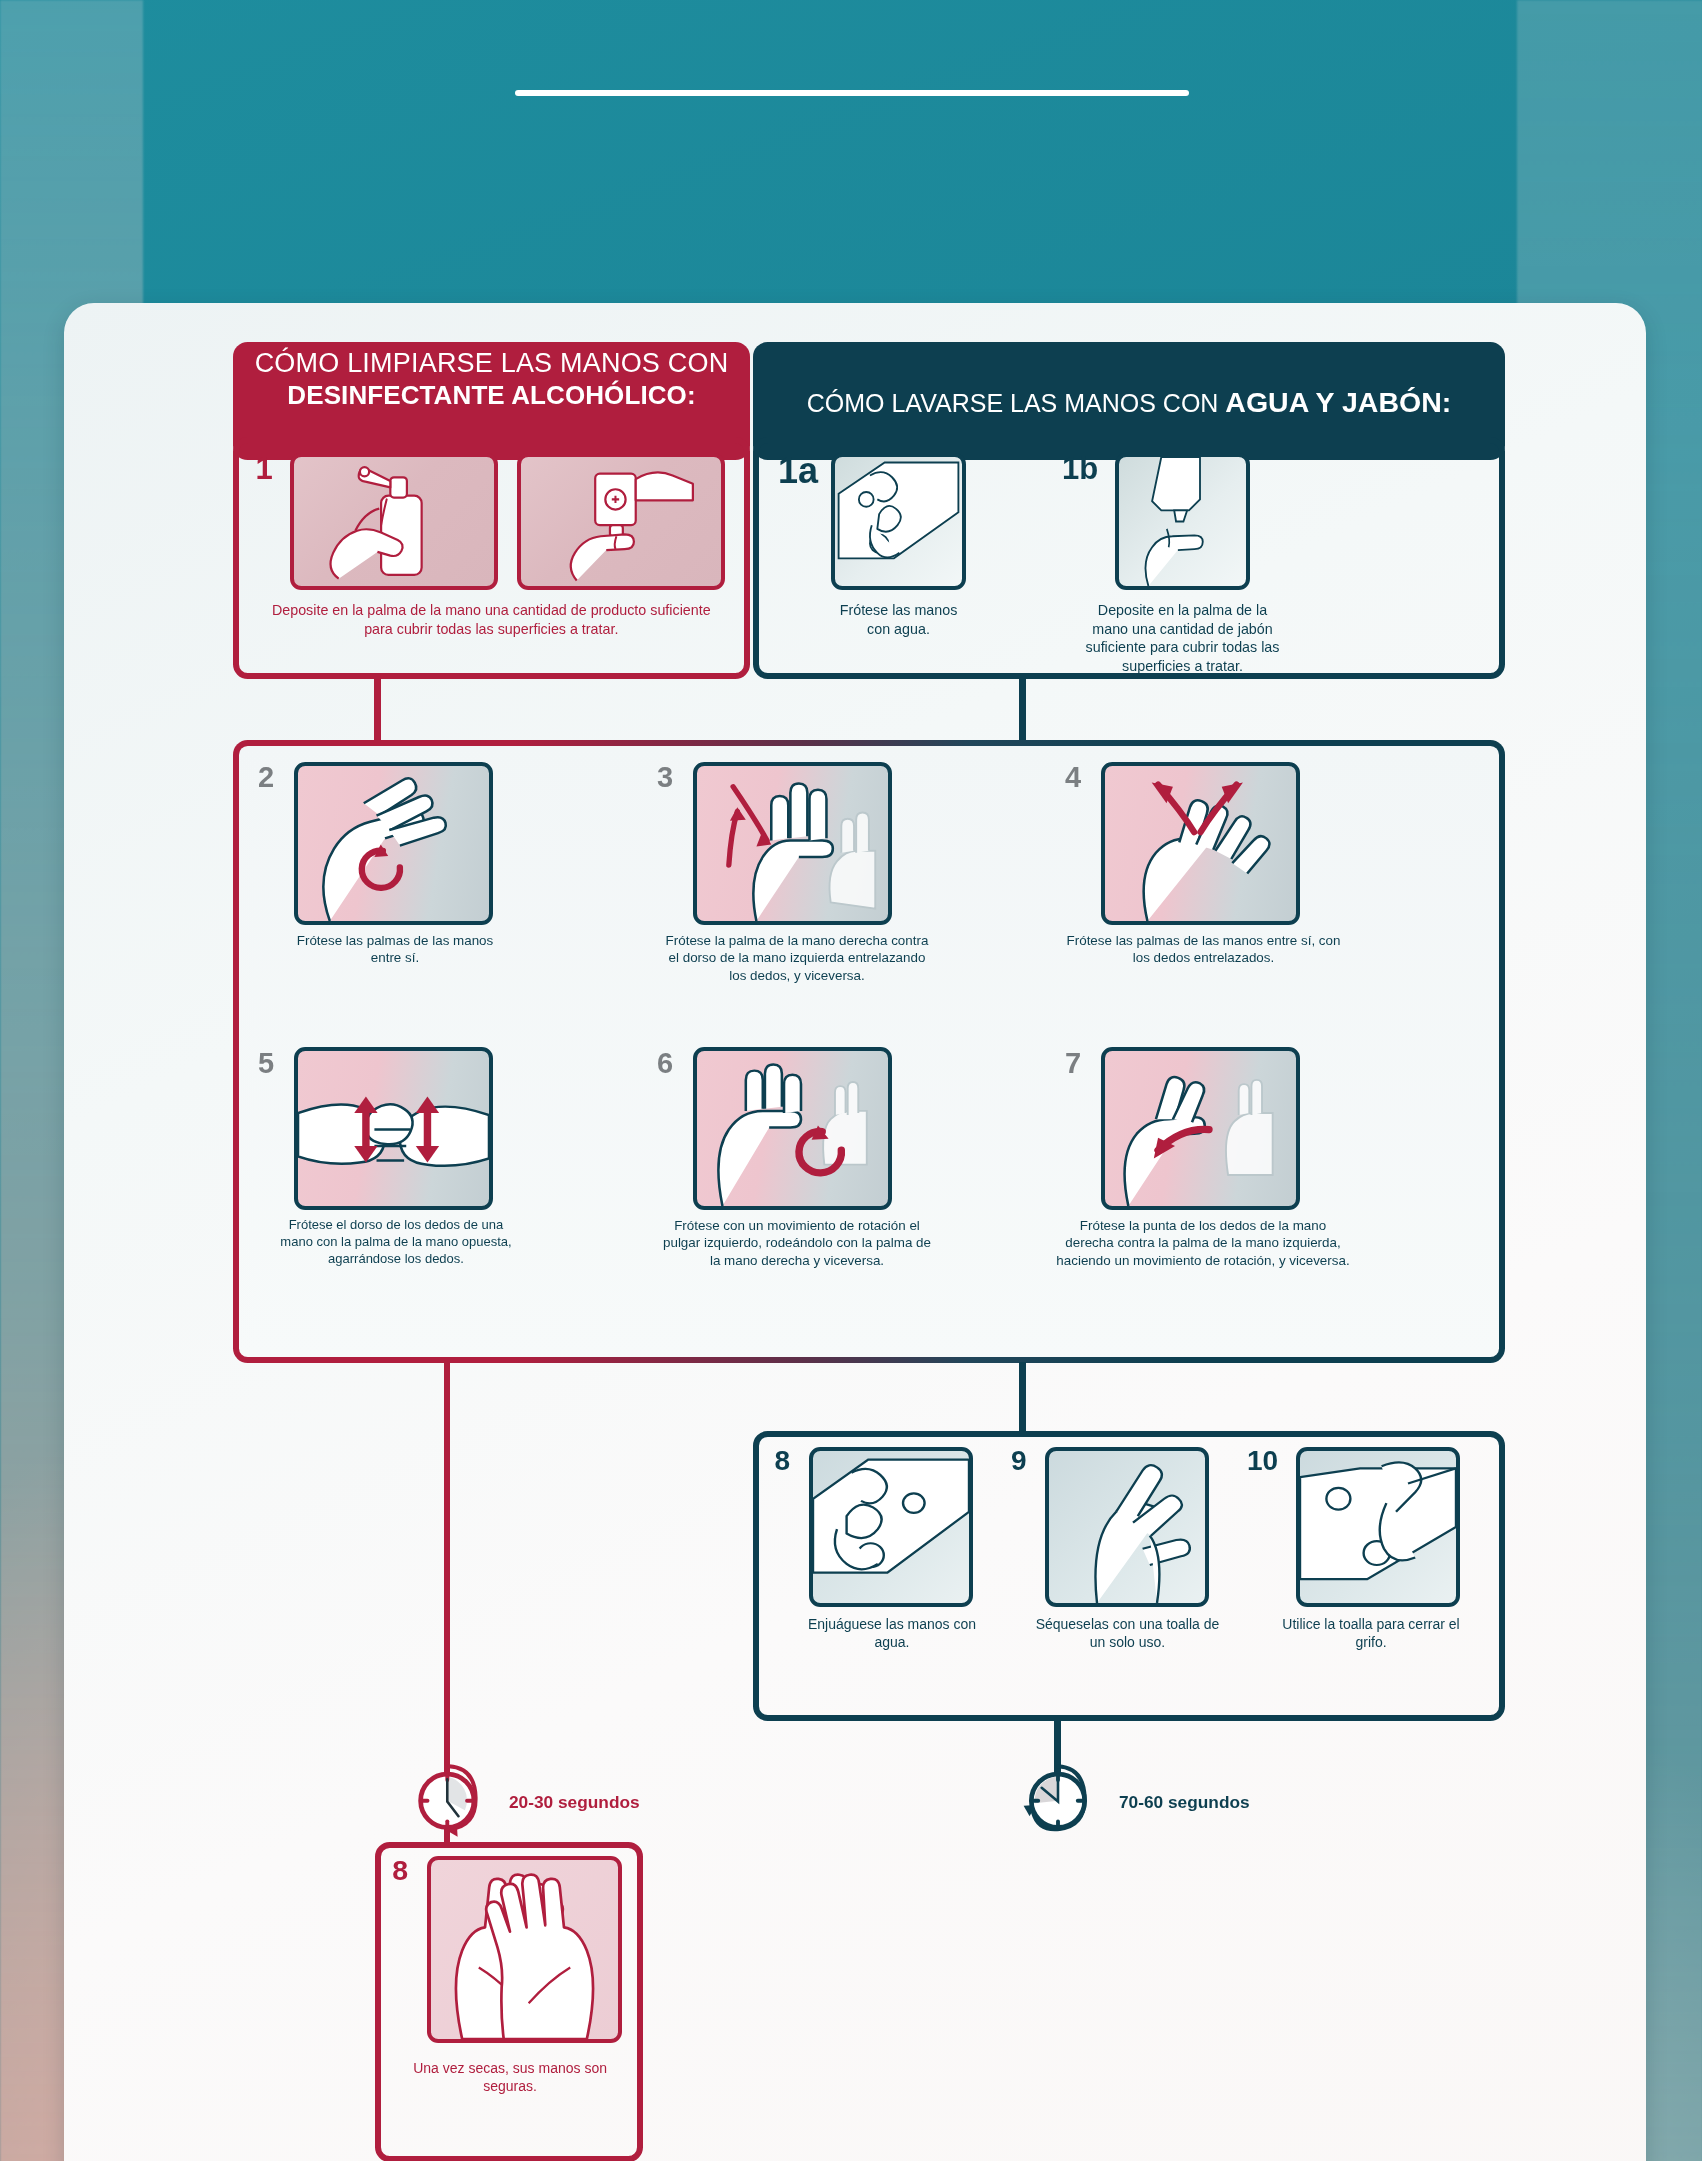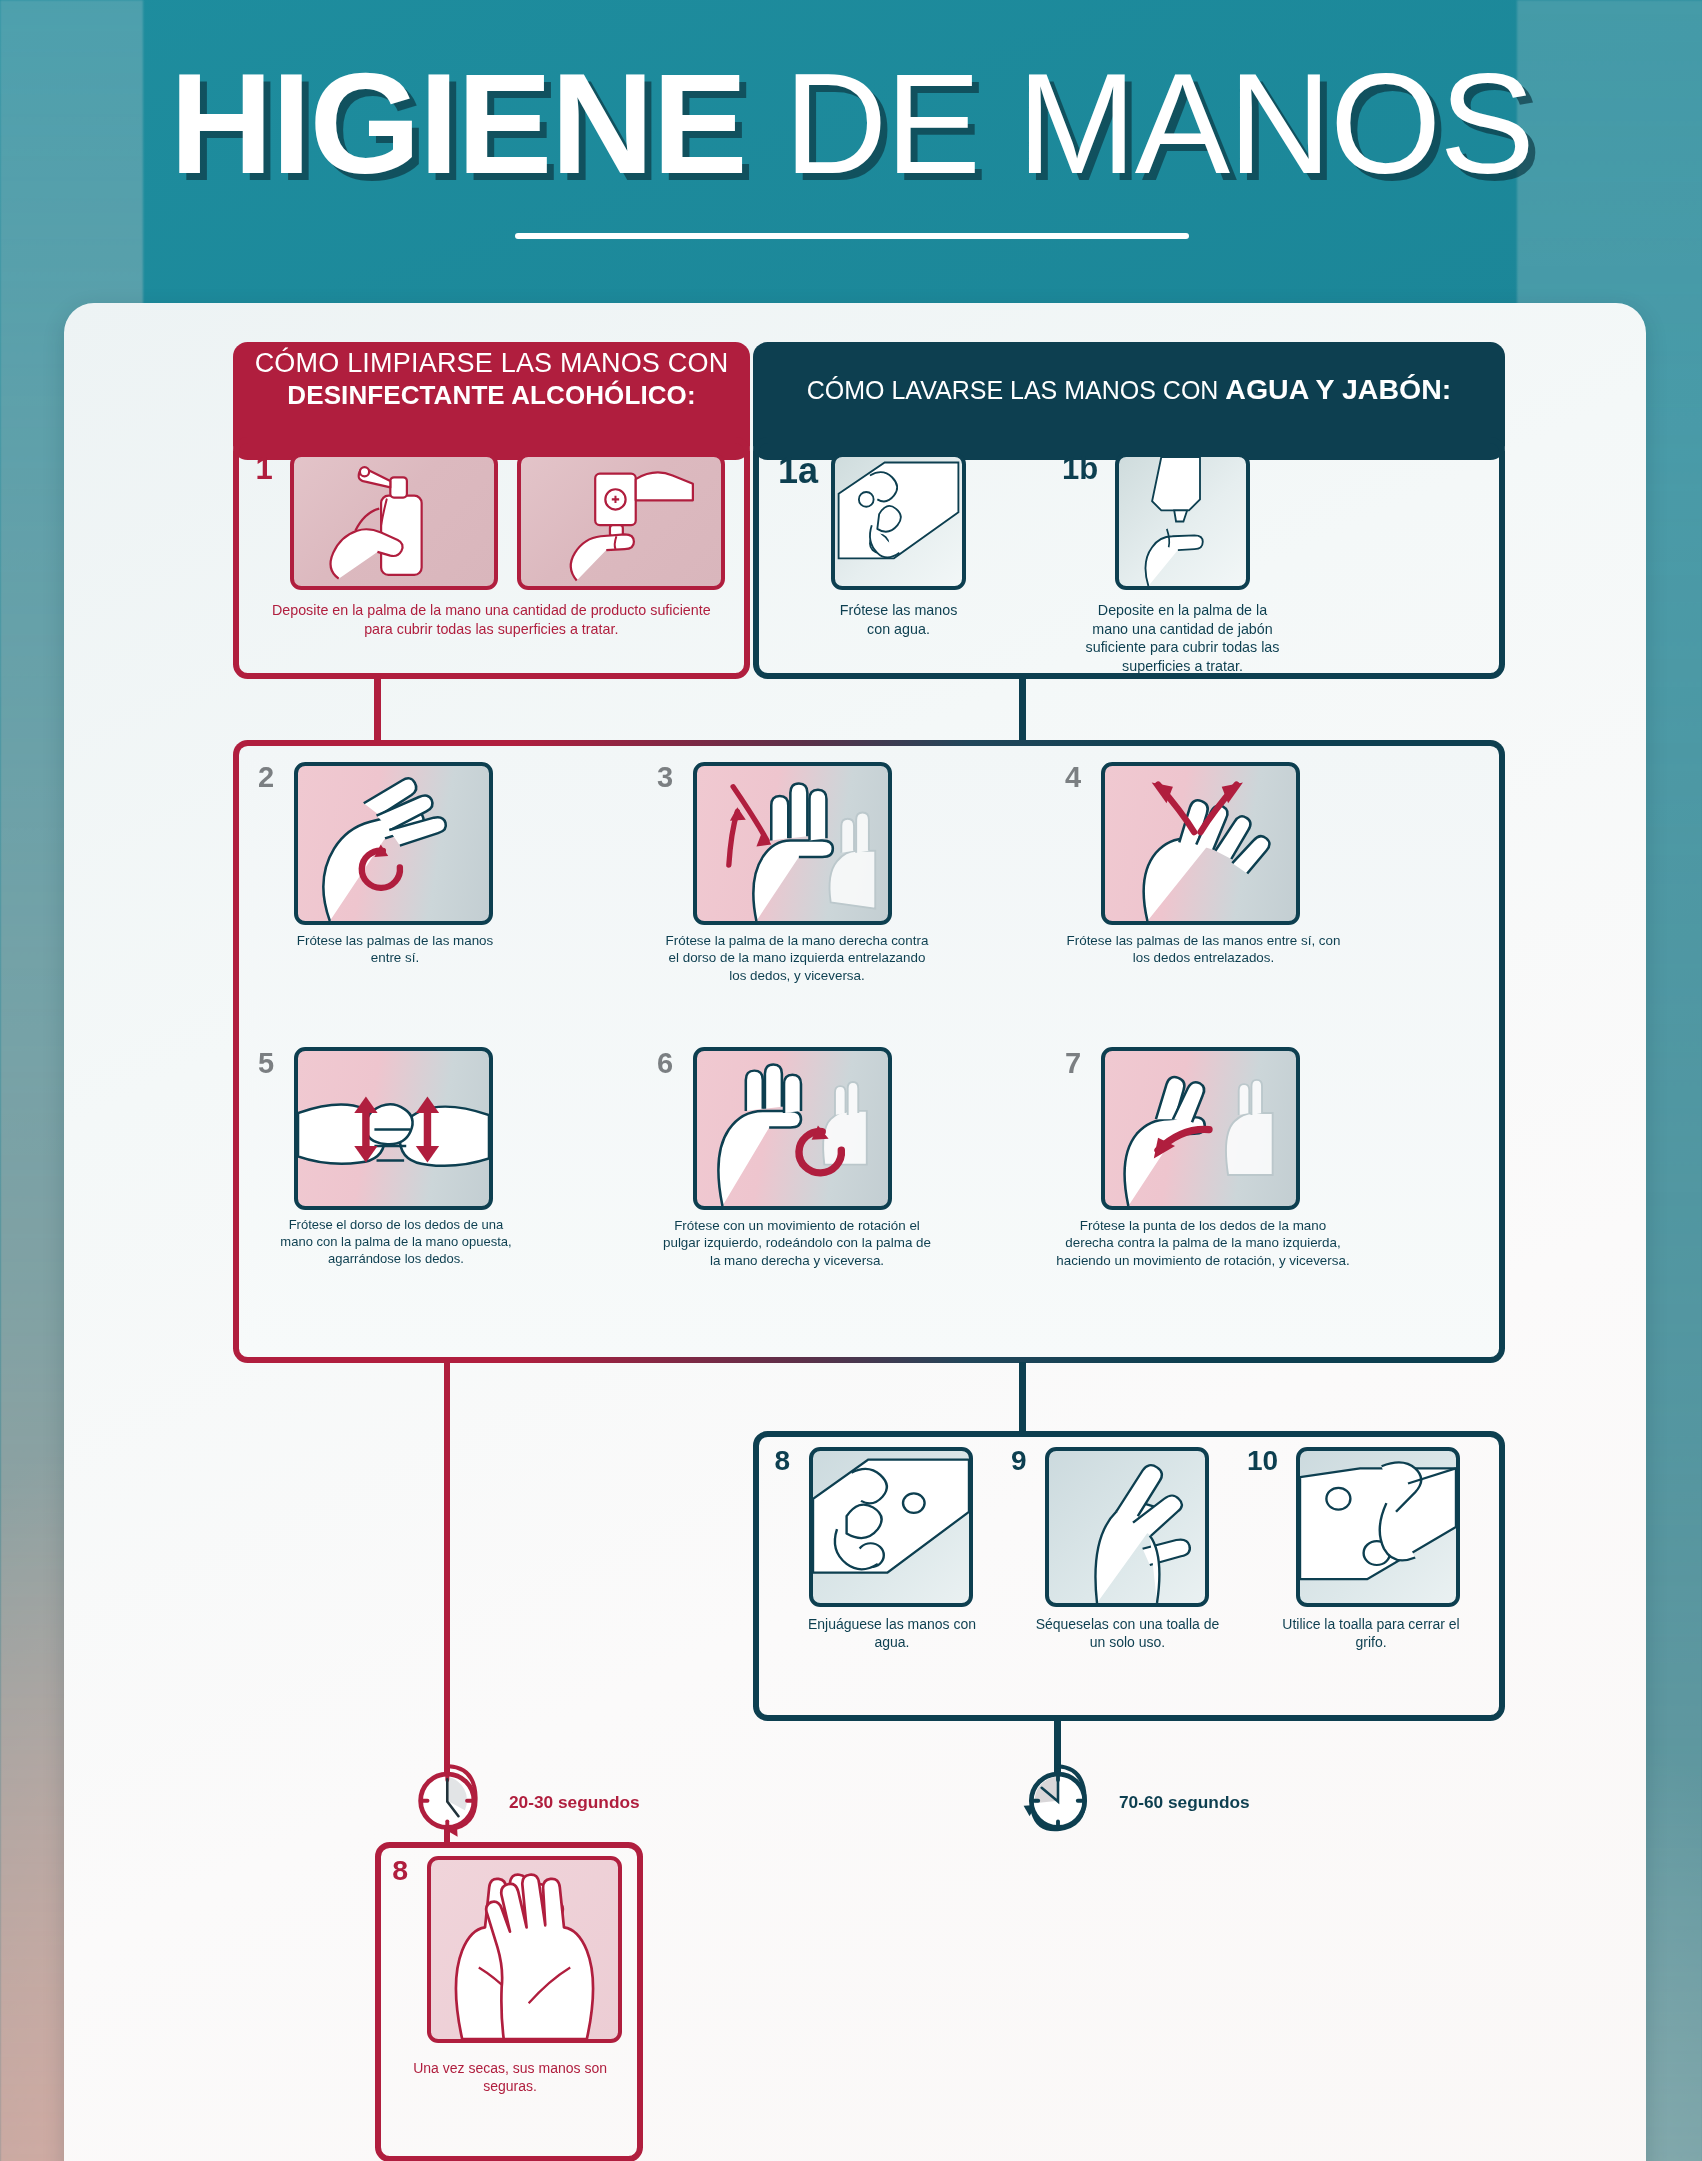--- a/index.html
+++ b/index.html
@@ -60,21 +60,21 @@
   }
   #hdr-alcohol{
     left:169px; top:39px; width:517px; height:118px;
     background:#b01e3e;
     text-align:center;
   }
   #hdr-alcohol .l1{ font-size:27px; font-weight:400; letter-spacing:0.2px; display:block; line-height:1.18;}
   #hdr-alcohol .l2{ font-size:26px; font-weight:700; letter-spacing:0.1px; display:block; line-height:1.18;}
   #hdr-soap{
     left:689px; top:39px; width:752px; height:118px;
-    background:#0d3f50; text-align:right; padding-top:31px;
+    background:#0d3f50; text-align:right; padding-top:44px;
   }
   #hdr-soap .t1{ font-size:25px; font-weight:400; }
   #hdr-soap .t2{ font-size:28.5px; font-weight:700; }
 
   
   .box{ position:absolute; border-radius:14.7px; background:transparent; }
   .box.red   { border:6px solid #b01e3e; }
   .box.teal  { border:6px solid #0d3f50; }
   .box.grad  { border:6px solid transparent;
                background-image:linear-gradient(#f2f6f7,#f7fafa),
@@ -113,21 +113,20 @@
   svg{ display:block; }
 </style>
 </head>
 <body>
 
 <div id="bg-base"></div>
 <div id="bg-left-wash"></div>
 <div id="bg-right-wash"></div>
 
 <div id="title-wrap">
-  <div id="poster-title"><span class="b">HIGIENE</span><span class="l"> DE MANOS</span></div>
   <div id="title-rule"></div>
 </div>
 
 <div id="card">
 
   <div class="hdr" id="hdr-alcohol">
     <div>
       <span class="l1">CÓMO LIMPIARSE LAS MANOS CON</span>
       <span class="l2">DESINFECTANTE ALCOHÓLICO:</span>
     </div>

